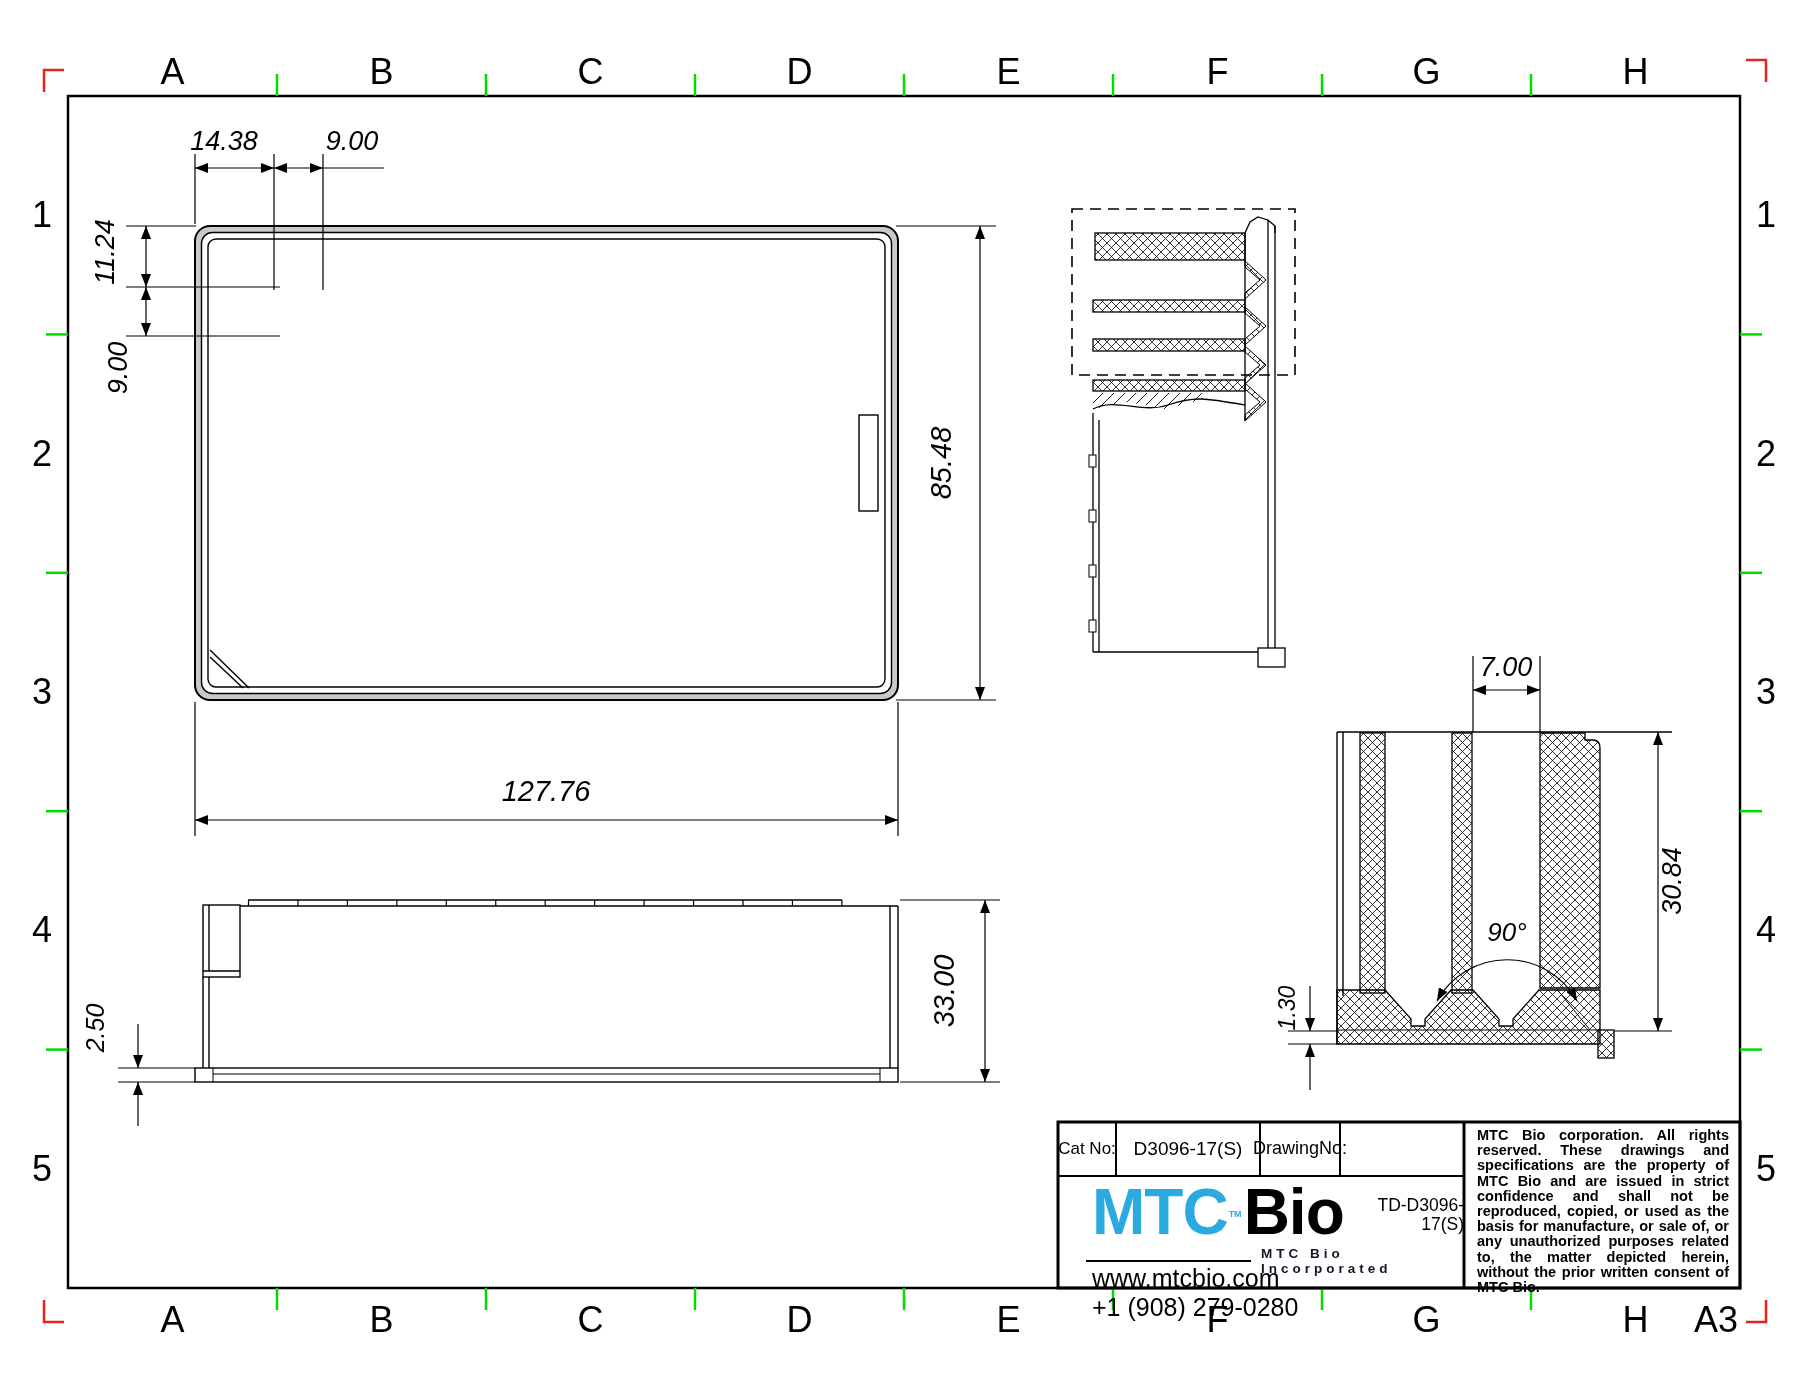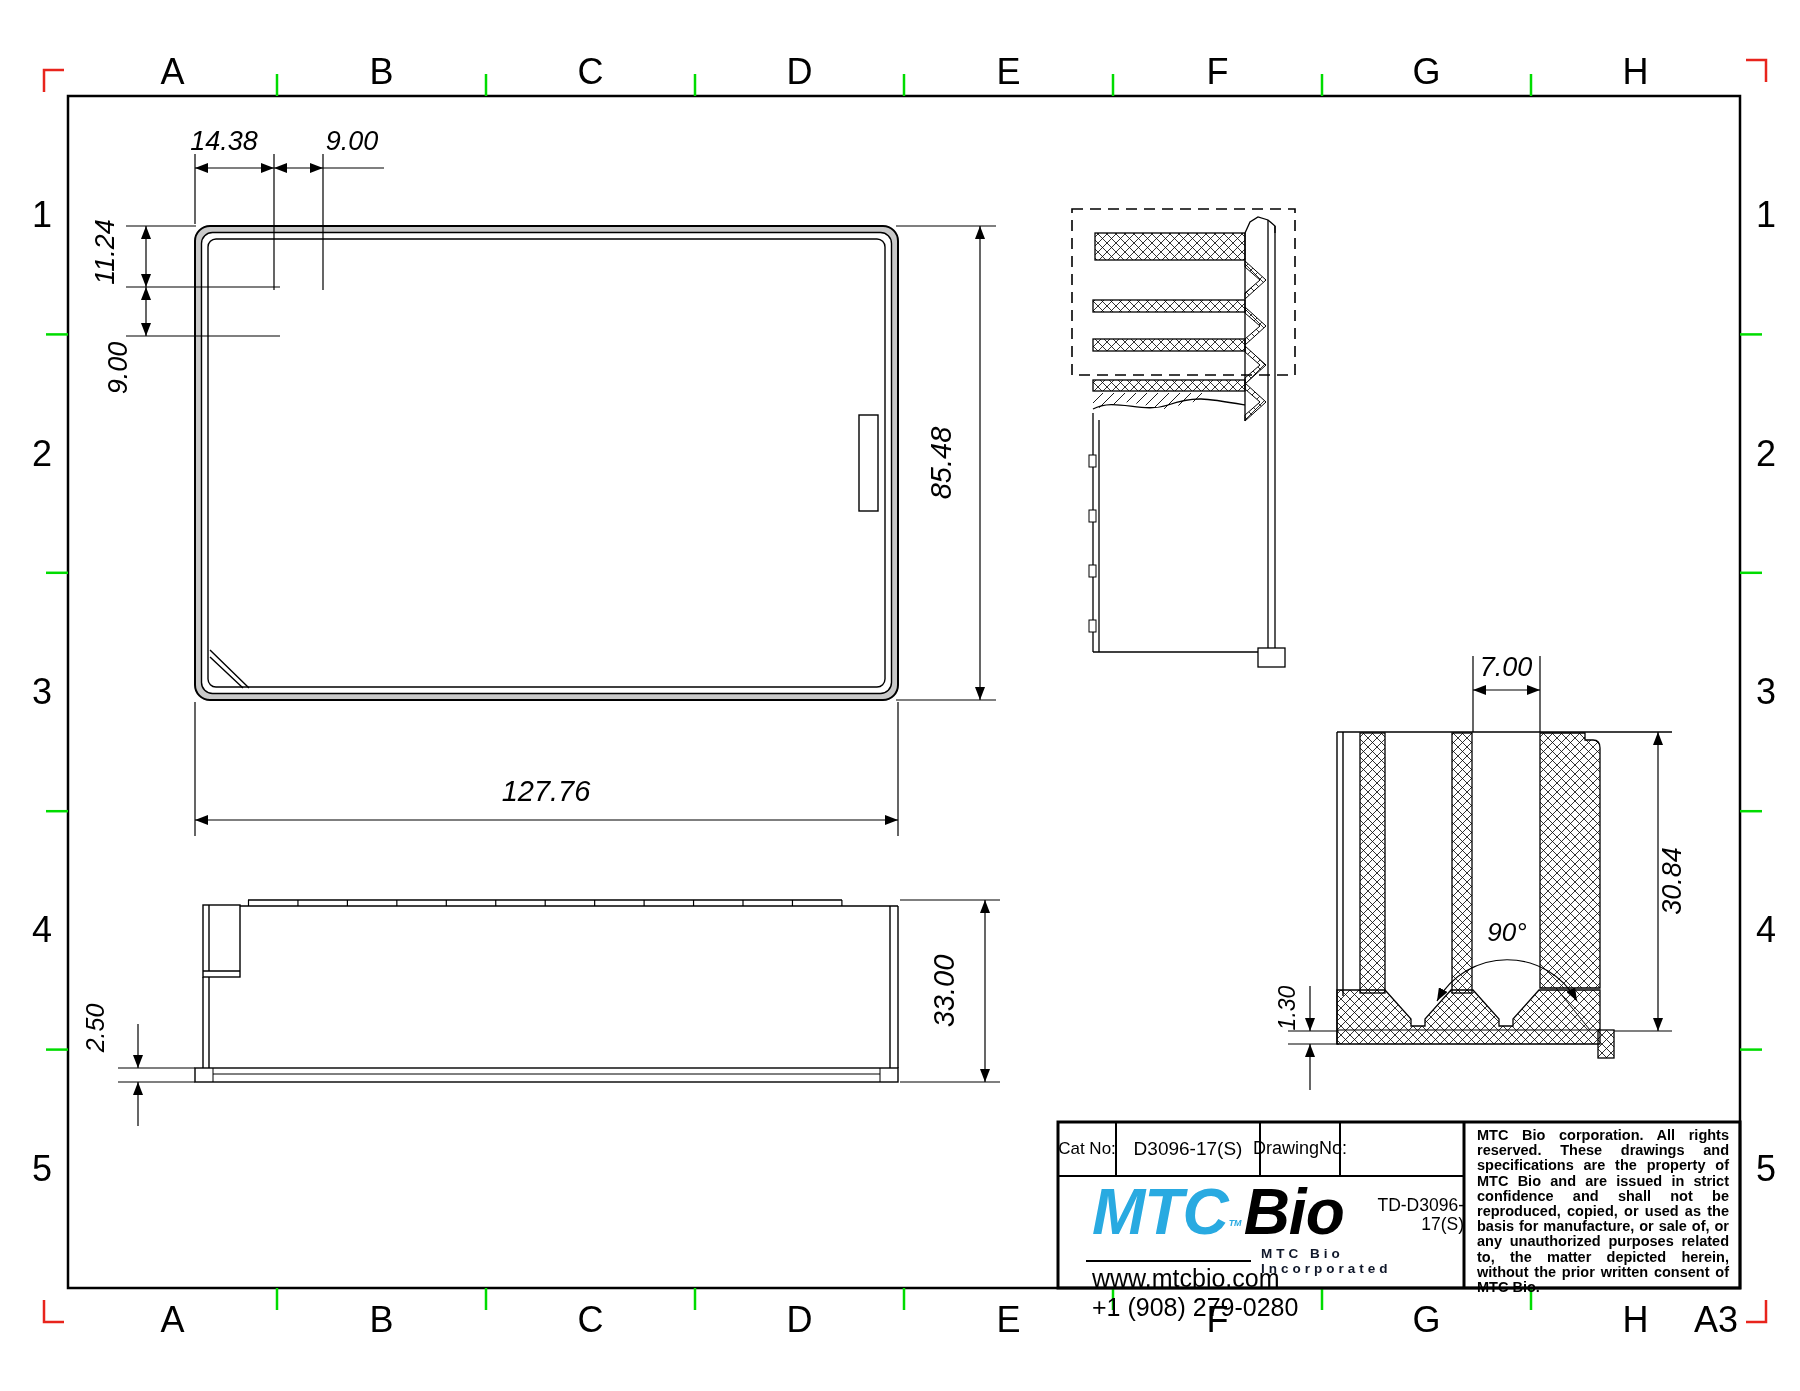--- a/index.html
+++ b/index.html
@@ -9,21 +9,21 @@
   
   .gl{font-family:"Liberation Sans",sans-serif;font-size:36px;fill:#000;}
   .pl{font-family:"Liberation Sans",sans-serif;font-size:21px;font-weight:bold;fill:#fff;stroke:#000;stroke-width:1px;}
   .dim{font-family:"Liberation Sans",sans-serif;font-style:italic;fill:#000;}
   
   .ov{position:absolute;color:#000;}
   .cell{display:flex;align-items:center;justify-content:center;text-align:right;line-height:1.1;}
   #tb-legal{font-weight:bold;font-size:14.5px;line-height:15.2px;text-align:justify;}
   #logo-line{display:flex;align-items:flex-end;letter-spacing:-1px;}
   #logo-line .mtc{font-size:64px;font-weight:bold;line-height:0.82;}
-  #logo-line .tm{font-size:9px;font-weight:bold;letter-spacing:0;margin:0 2px 10px 1px;}
+  #logo-line .tm{font-size:9px;font-weight:bold;letter-spacing:0;margin:0 2px 19px 1px;}
   #logo-line .bio{font-size:64px;font-weight:bold;color:#000;line-height:0.82;}
   #logo-tag{display:flex;align-items:center;}
   #logo-tag .rule{flex:0 0 165px;border-top:2.5px solid #000;margin-right:10px;}
   #logo-tag .tagtext{font-size:13.5px;font-weight:bold;letter-spacing:4px;}
   #tb-contact{display:flex;justify-content:space-between;font-size:25px;flex-direction:column;}
 </style>
 </head>
 <body>
 
 <div class="sheet">
@@ -444,21 +444,21 @@
 
 <div class="ov cell" style="left:1058px;top:1122px;width:58px;height:54px;font-size:17px;">Cat No:</div>
 <div class="ov cell" style="left:1116px;top:1122px;width:144px;height:54px;font-size:19px;border-radius:15px;">D3096-17(S)</div>
 <div class="ov cell" style="left:1260px;top:1122px;width:80px;height:54px;font-size:18px;flex-direction:row;">
   <span>Drawing</span>
   <span>No:</span>
 </div>
 <div class="ov cell" style="left:1340px;top:1188px;width:124px;height:54px;font-size:17.5px;">TD-D3096-17(S)</div>
 <div class="ov" id="tb-legal" style="left:1477px;top:1128px;width:252px;height:156px;">MTC Bio corporation. All rights reserved. These drawings and specifications are the property of MTC Bio and are issued in strict confidence and shall not be reproduced, copied, or used as the basis for manufacture, or sale of, or any unauthorized purposes related to, the matter depicted herein, without the prior written consent of MTC Bio.</div>
 
-<div class="ov" id="logo-line" style="left:1092px;top:1186px;width:370px;font-style:italic;">
+<div class="ov" id="logo-line" style="left:1092px;top:1186px;width:370px;">
   <span class="mtc" style="color: rgb(41, 170, 225);">MTC</span>
   <span class="tm" style="color: rgb(41, 170, 225);">TM</span>
   <span class="bio">Bio</span>
 </div>
 <div class="ov" id="logo-tag" style="left:1086px;top:1246px;width:372px;">
   <span class="rule"></span>
   <span class="tagtext" style="color: #0f172a;">MTC Bio Incorporated</span>
 </div>
 <div class="ov" id="tb-contact" style="left:1092px;top:1264px;width:366px;">
   <span>www.mtcbio.com</span>

